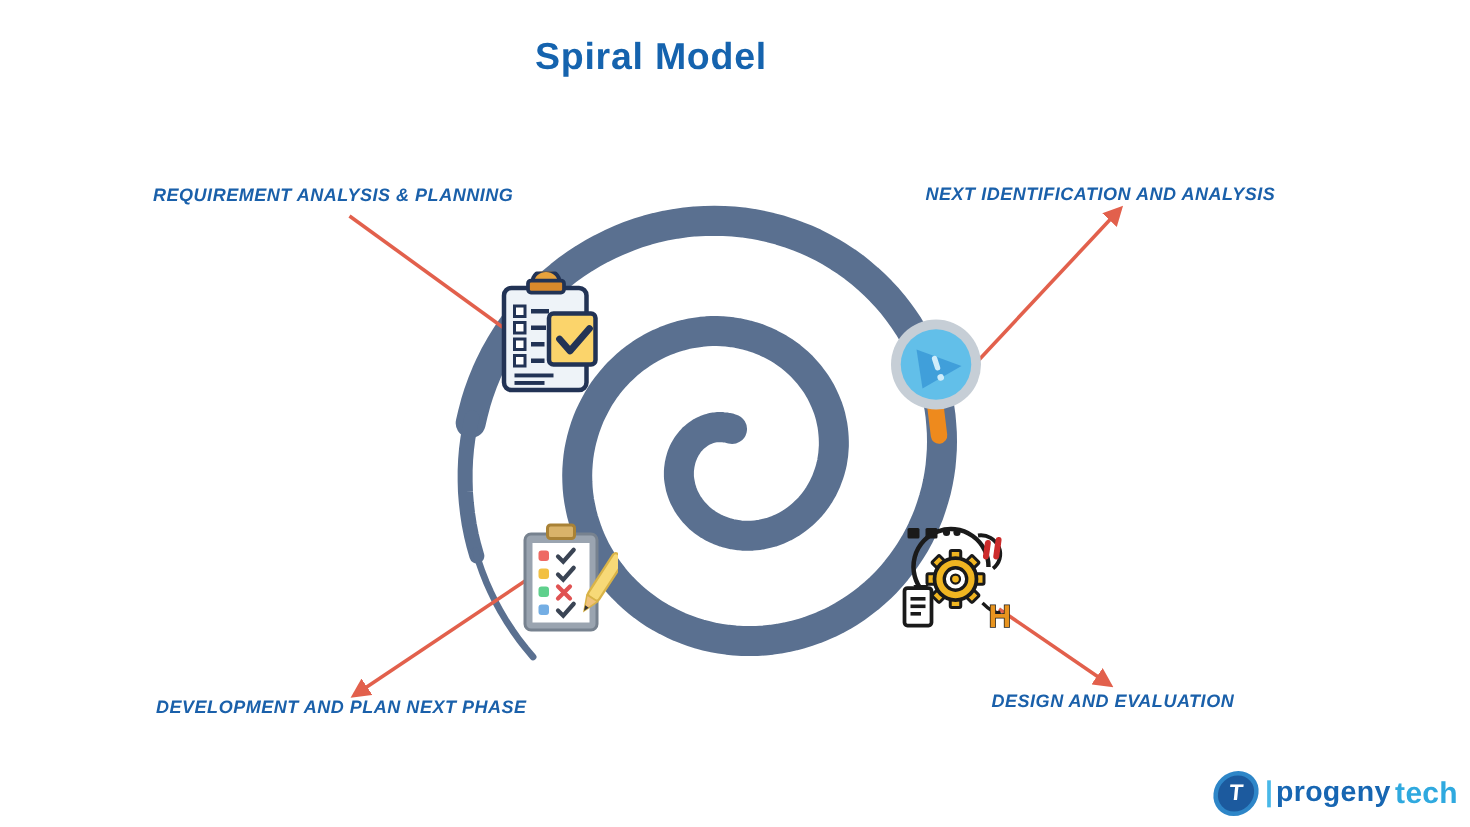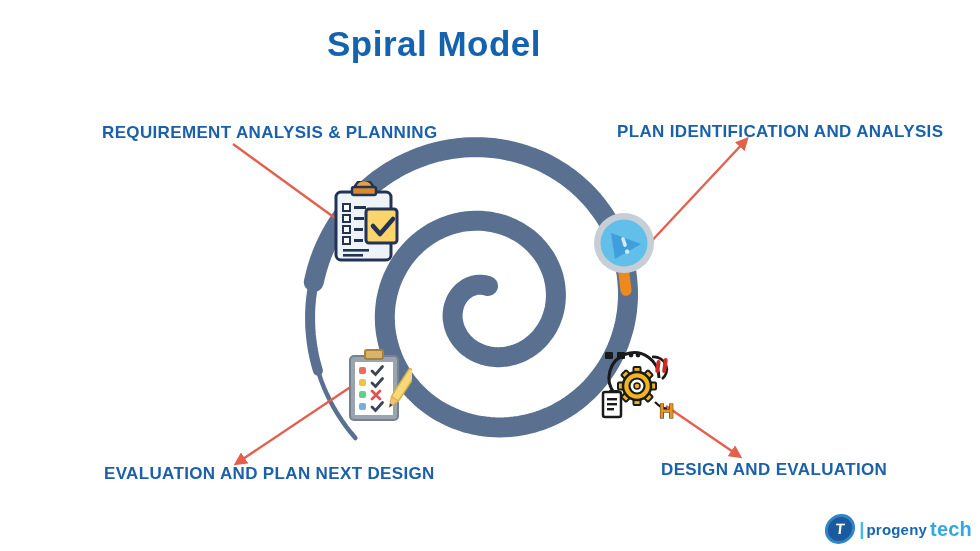--- a/index.html
+++ b/index.html
@@ -3,25 +3,25 @@
 <meta charset="utf-8">
 <style>
   html,body{margin:0;padding:0;background:#ffffff;}
   .canvas{
     position:relative;width:980px;height:551px;background:#ffffff;overflow:hidden;
     font-family:"Liberation Sans", sans-serif;
   }
   #diagram-svg{position:absolute;left:0;top:0;}
   .title{
     position:absolute;left:0;top:24px;width:868px;text-align:center;
-    font-size:35px;font-weight:700;letter-spacing:.5px;color:var(--title,#1563ae);
+    font-size:25px;font-weight:700;letter-spacing:.5px;color:var(--title,#1563ae);
   }
   .label{
-    position:absolute;font-size:17px;font-weight:700;letter-spacing:.35px;
-    color:var(--label,#1a60aa);white-space:nowrap;
+    position:absolute;font-size:12px;font-weight:700;letter-spacing:.35px;
+    color:var(--label,#1a60aa);white-space:nowrap;font-style:italic;
   }
   .label-tl{left:102px;top:123px;}
   .label-tr{left:617px;top:122px;}
   .label-bl{left:104px;top:464px;}
   .label-br{left:661px;top:460px;}
   .icon{position:absolute;}
   .icon-requirement{left:326px;top:181px;}
   .icon-risk{left:581px;top:206px;}
   .icon-evaluation{left:342px;top:348px;}
   .icon-design{left:597px;top:340px;}
@@ -29,21 +29,21 @@
     position:absolute;right:8px;top:514px;height:30px;
     display:flex;align-items:center;gap:4px;
   }
   .logo-mark{
     width:24px;height:24px;border-radius:50%;
     background:#1c5a9e;border:3px solid #2e86c8;
     color:#ffffff;font-weight:700;font-size:15px;line-height:24px;
     text-align:center;transform:skewX(-6deg);
   }
   .logo-sep{color:#49b8e8;font-weight:700;font-size:19px;margin-right:-2px;}
-  .logo-primary{color:var(--logo-primary,#1766b2);font-weight:700;font-size:15px;letter-spacing:.2px;}
+  .logo-primary{color:var(--logo-primary,#1766b2);font-weight:700;font-size:19px;letter-spacing:.2px;}
   .logo-secondary{color:var(--logo-secondary,#2fa9df);font-weight:700;font-size:20px;letter-spacing:.2px;margin-left:-1px;}
 </style>
 </head>
 <body>
 
 <div class="canvas">
 
   <svg id="diagram-svg" width="980" height="551" viewBox="0 0 980 551">
     <defs>
       <marker id="arrow" viewBox="0 0 10 10" refX="7" refY="5" markerWidth="5.5" markerHeight="5.5" orient="auto-start-reverse">
@@ -61,22 +61,22 @@
       <line x1="233" y1="144" x2="346" y2="226" stroke="#e2604c"></line>
       <line x1="646" y1="247" x2="746" y2="140" marker-end="url(#arrow)" stroke="#e2604c"></line>
       <line x1="352" y1="386" x2="237" y2="463" marker-end="url(#arrow)" stroke="#e2604c"></line>
       <line x1="666" y1="406" x2="739" y2="456" marker-end="url(#arrow)" stroke="#e2604c"></line>
     </g>
   </svg>
 
   <div class="title">Spiral Model</div>
 
   <div class="label label-tl">REQUIREMENT ANALYSIS  &amp; PLANNING</div>
-  <div class="label label-tr">PLAN IDENTIFICATION AND ANALYSIS</div>
-  <div class="label label-bl">EVALUATION AND PLAN NEXT DESIGN</div>
+  <div class="label label-tr">NEXT IDENTIFICATION AND ANALYSIS</div>
+  <div class="label label-bl">DEVELOPMENT AND PLAN NEXT PHASE</div>
   <div class="label label-br">DESIGN AND EVALUATION</div>
 
   <svg class="icon icon-requirement" width="76" height="86" viewBox="0 0 76 86">
     <rect x="10" y="11" width="55" height="68" rx="5" fill="#eef3f8" stroke="#223355" stroke-width="3"></rect>
     <path d="M29,7 a9,8 0 0 1 18,0 z" fill="#e8a33d" stroke="#223355" stroke-width="2.5"></path>
     <rect x="26" y="6" width="24" height="8" rx="2" fill="#d9892b" stroke="#223355" stroke-width="2.5"></rect>
     <g>
       <rect x="17" y="23" width="7" height="7" fill="#ffffff" stroke="#223355" stroke-width="2"></rect>
       <rect x="28" y="25" width="12" height="3" fill="#223355"></rect>
       <rect x="17" y="34" width="7" height="7" fill="#ffffff" stroke="#223355" stroke-width="2"></rect>

